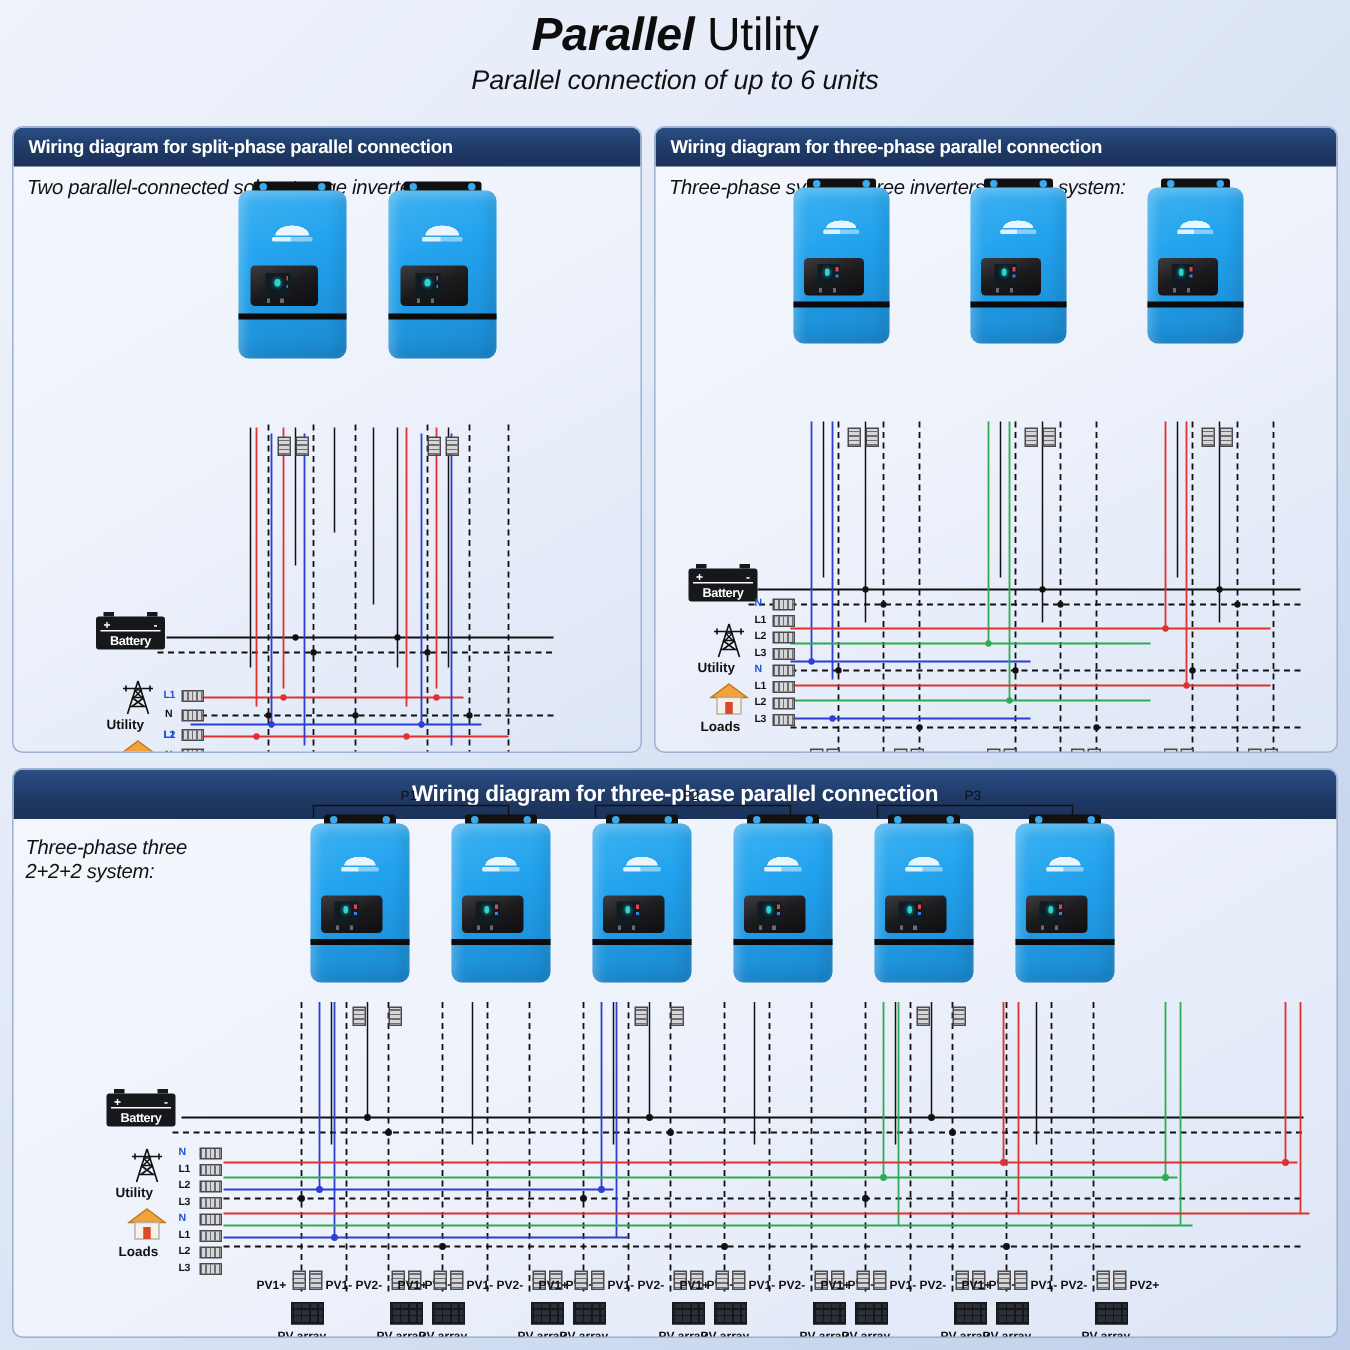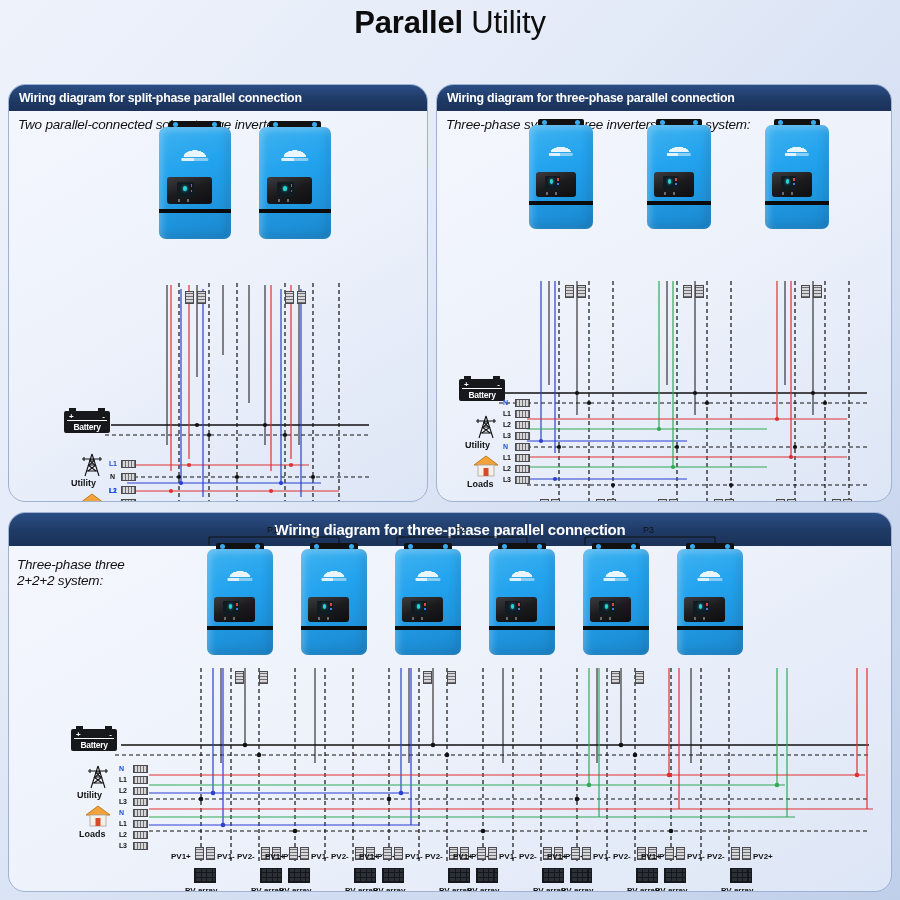--- a/index.html
+++ b/index.html
@@ -9,32 +9,32 @@
     background: linear-gradient(135deg, #eef2fb 0%, #e4ebf8 35%, #ccd9ef 75%, #c0cfe9 100%);
     position: relative;
     overflow: hidden;
   }
 
   
   #title-block { text-align: center; padding-top: 6px; }
   #main-title {
     font-size: 31px; color: #0d0d0d; letter-spacing: -0.2px; line-height: 1.1;
   }
-  #main-title .t-bold { font-weight: 700; }
+  #main-title .t-bold { font-weight: 700; font-style: italic; }
   #main-title .t-reg { font-weight: 400; }
   #sub-title {
     font-size: 18px; font-style: italic; color: #111; margin-top: 3px; letter-spacing: -0.1px;
   }
 
   
   .panel {
     position: absolute;
     background: linear-gradient(150deg,#f4f7fd 0%, #eef2fb 45%, #dde6f6 100%);
     border: 1px solid #9fb2d2;
-    border-radius: 17px;
+    border-radius: 7px;
     overflow: hidden;
   }
   .panel-head {
     background: linear-gradient(180deg,#2b4e86 0%,#1f3a66 55%,#1b3259 100%);
     color: #fff; font-weight: 700; font-size: 12.4px;
     padding: 6px 10px; letter-spacing: -0.25px;
     border-radius: 6px 6px 0 0;
   }
   .panel-head.center { text-align: center; font-size: 15px; padding: 8px 10px; }
   .panel-caption {
@@ -141,20 +141,21 @@
 
   .group-lbl { position:absolute; font-size:9px; color:#111; font-weight:400; }
 </style>
 </head>
 <body>
 
 <div id="title-block">
   <div id="main-title">
     <span class="t-bold">Parallel</span><span class="t-reg"> Utility</span>
   </div>
+  <div id="sub-title">Parallel connection of up to 6 units</div>
 </div>
 
 <div class="panel" id="panel-split">
   <div class="panel-head">Wiring diagram for split-phase parallel connection</div>
   <div class="panel-caption">Two parallel-connected solar storage inverters:</div>
   <div class="stage">
 
     <svg class="wires" width="420" height="418">
       <g stroke-linecap="butt" fill="none">
 

